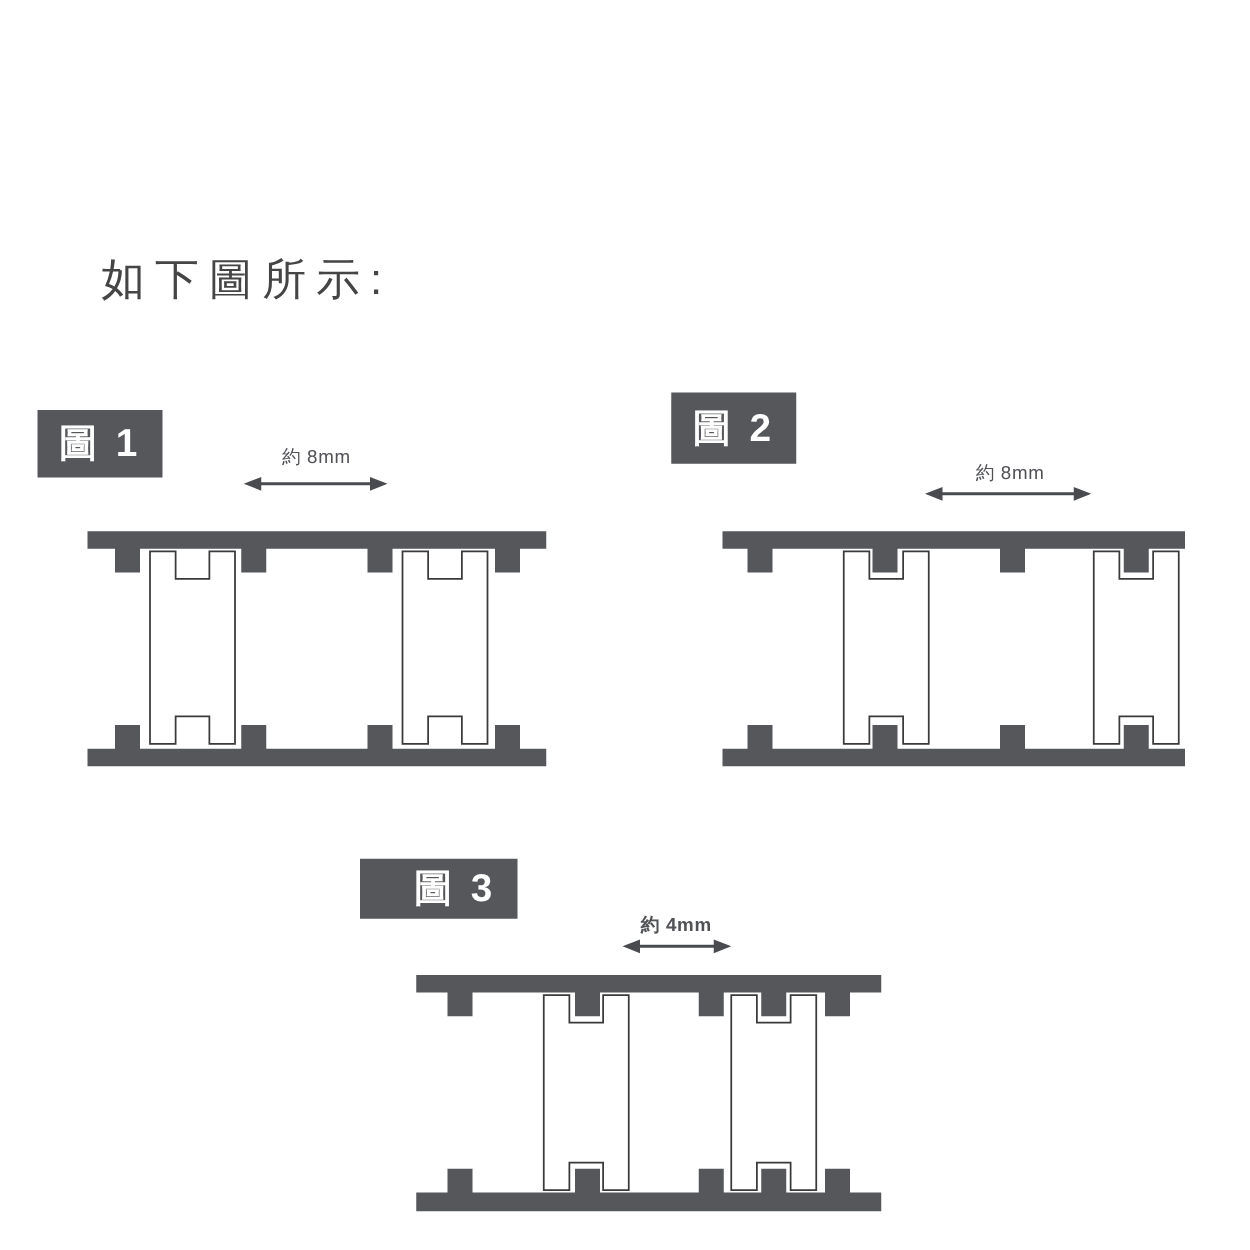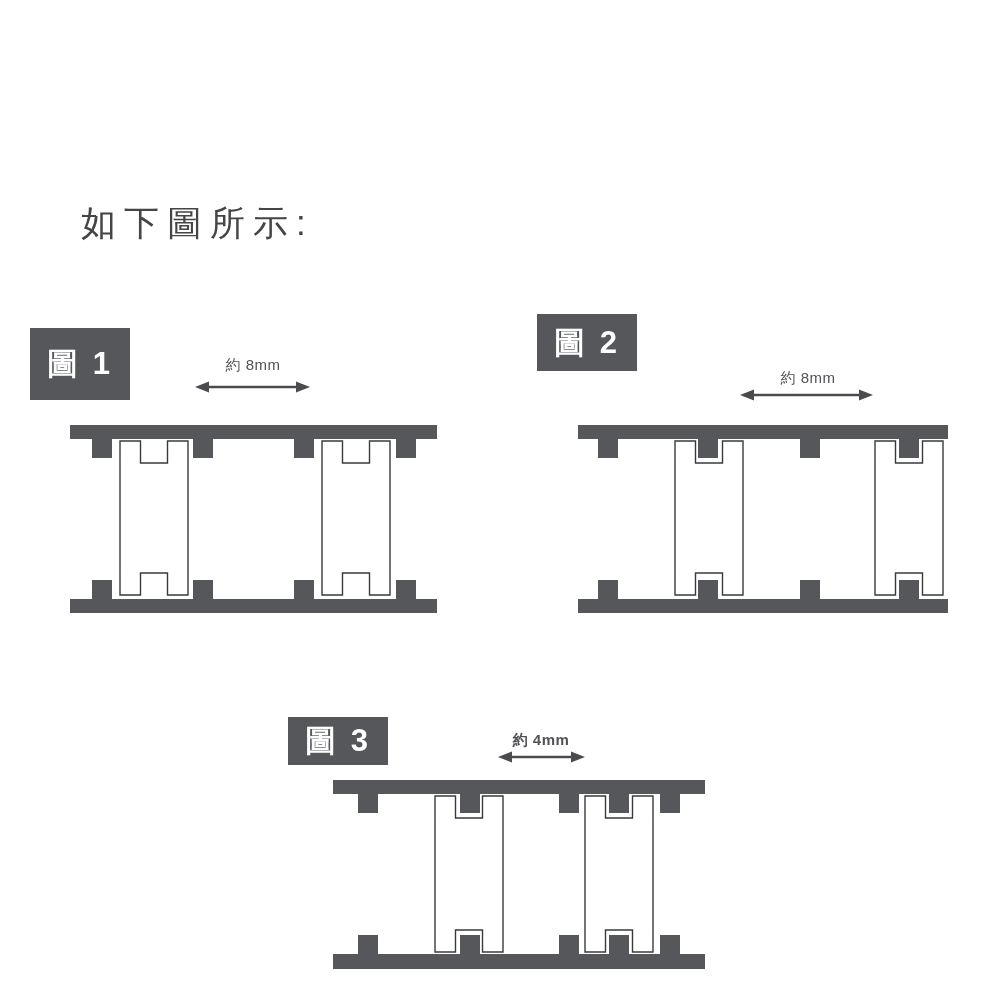--- a/index.html
+++ b/index.html
@@ -32,23 +32,23 @@
     color:var(--text);font-weight:400;white-space:nowrap;margin-left:17px;
   }
   .fig-label{
     position:absolute;
     background:var(--label-box-bg);
     color:var(--label-box-text);
     display:flex;align-items:center;justify-content:center;
     font-size:31px;font-weight:600;letter-spacing:3px;
     white-space:nowrap;
   }
-  .fig-label.f1{left:30px;top:328px;width:100px;height:72px;}
+  .fig-label.f1{left:30px;top:328px;width:100px;height:54px;}
   .fig-label.f2{left:537px;top:314px;width:100px;height:57px;}
-  .fig-label.f3{left:288px;top:717px;width:100px;height:48px;}
+  .fig-label.f3{left:288px;top:687px;width:100px;height:48px;padding-left:26px;}
   .dim-label{
     position:absolute;width:124px;text-align:center;
     font-size:15px;letter-spacing:0.5px;
     color:var(--dim-text);white-space:nowrap;
   }
   .dim-label.d1{left:191px;top:356px;}
   .dim-label.d2{left:746px;top:369px;}
   .dim-label.d3{left:479px;top:731px;font-weight:bold;}
   .diagram-layer{position:absolute;left:0;top:0;pointer-events:none;}
   .rail{fill:var(--rail);}

